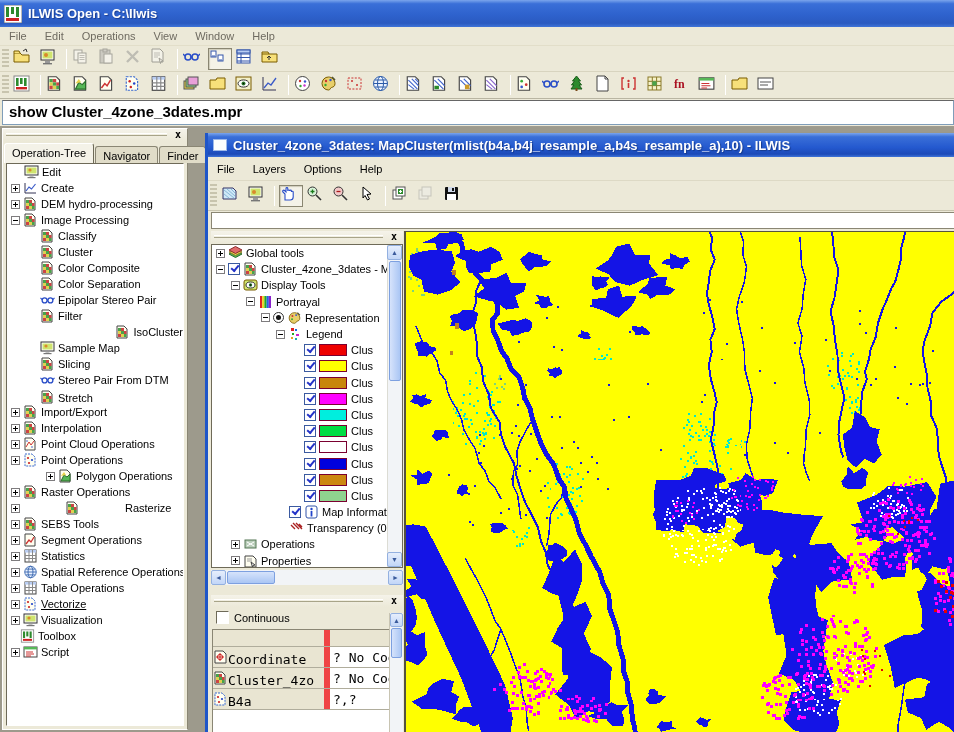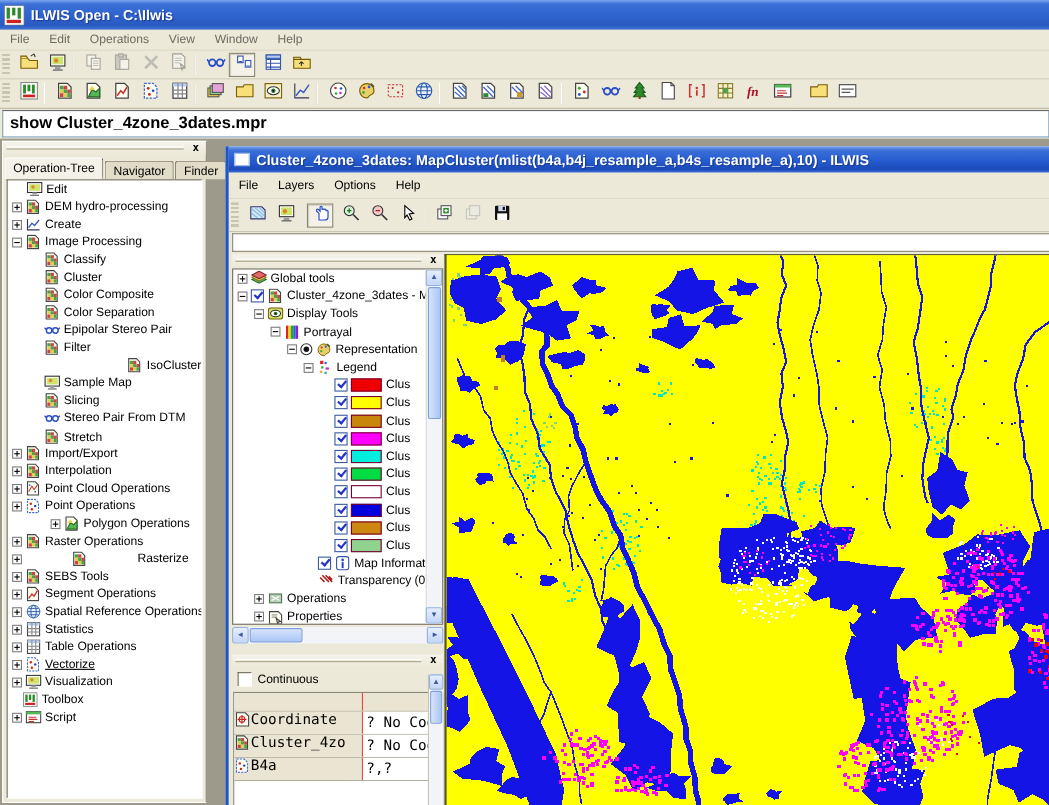--- a/index.html
+++ b/index.html
@@ -21,22 +21,22 @@
   .menu-item { font-size:11px; color:#6e6a60; padding:2px 9px; white-space:nowrap; cursor:default; }
   .mw-menubar .menu-item { color:#000; }
 
   
   .toolbar { position:absolute; left:0; width:954px; background:#ece9d8; display:flex;
     align-items:center; border-bottom:1px solid #d8d4bf; }
   .tb1 { top:46px; height:26px; }
   .tb2 { top:72px; height:27px; border-bottom:1px solid #b9b5a2; }
   .tb-grip { width:7px; height:80%; margin:0 2px;
     background:repeating-linear-gradient(180deg,#c8c4ae 0 2px,transparent 2px 4px); }
-  .tb-btn { width:24px; height:22px; display:flex; align-items:center; justify-content:flex-end;
-    margin:0 1px; border:1px solid transparent; cursor:pointer;font-style:italic; }
+  .tb-btn { width:24px; height:22px; display:flex; align-items:center; justify-content:flex-start;
+    margin:0 1px; border:1px solid transparent; cursor:pointer; }
   .tb-btn.pressed { border:1px solid #8a8672; background:#f4f2e8; box-shadow:inset 1px 1px 1px #cfcbb8; }
   .tb-btn.disabled { filter:grayscale(1); opacity:.45; cursor:default; }
   .tb-sep { width:1px; height:20px; background:#b9b5a2; margin:0 3px; border-right:1px solid #fff; }
   .tb-btn svg { width:17px; height:17px; }
 
   
   .cmdline { position:absolute; left:0; top:99px; width:954px; height:27px; background:#ece9d8; padding:1px 0 1px 2px; }
   .cmd-input { width:100%; height:25px; background:#fff; border:1px solid #7f9db9;
     border-top:1px solid #666; font-size:15px; font-weight:bold; color:#000;
     padding:2px 0 0 6px; white-space:nowrap; overflow:hidden; }
@@ -121,22 +121,22 @@
   
   .info-pane { position:absolute; left:0; right:0; top:364px; bottom:0; background:#ece9d8; }
   .cont-row { display:flex; align-items:center; height:21px; padding-left:5px; }
   .cont-row .lbl { font-size:11px; margin-left:5px; }
   .chk3d { width:13px; height:13px; border:1px solid #8a8674; border-top-color:#6e6a58; border-left-color:#6e6a58;
     border-bottom-color:#fff; border-right-color:#fff; background:#fff; cursor:pointer; }
   .px-table { position:absolute; left:1px; right:0; top:34px; bottom:0; background:#fff;
     border:1px solid #8a8674; font-family:"DejaVu Sans Mono","Liberation Mono",monospace; font-size:13px; }
   .px-row { display:flex; height:21px; border-bottom:1px solid #b0ad9c; }
   .px-row.hdr { height:17px; background:#e9e5d2; }
-  .px-c1 { width:117px; min-width:117px; background:#e9e5d2; border-right:1px solid #ef4444;
-    display:flex; align-items:flex-start; overflow:hidden; white-space:nowrap; }
+  .px-c1 { width:117px; min-width:117px; background:#e9e5d2; border-right:6px solid #ef4444;
+    display:flex; align-items:flex-end; overflow:hidden; white-space:nowrap; }
   .px-c2 { flex:1; background:#fff; display:flex; align-items:center; padding-left:3px;
     overflow:hidden; white-space:nowrap; }
   .px-c1 svg { width:15px; height:14px; min-width:15px; }
   .px-sbv { position:absolute; right:0; top:18px; bottom:0; width:14px; background:#f2f4f7; border-left:1px solid #c8c4b2; }
 
   
   .map-canvas { position:absolute; left:196px; top:20px; right:0; bottom:0;
     border-left:2px solid #55523f; border-top:1px solid #55523f; background:#ffff00; overflow:hidden; }
   .map-canvas svg { position:absolute; left:0; top:0; width:100%; height:100%; }
 </style>
@@ -474,382 +474,382 @@
                 <rect x="5.5" y="10" width="4" height="1.6" fill="#999"></rect>
                 <rect x="3.5" y="12" width="8" height="1.2" fill="#777"></rect>
               </svg>
             </span>
             <span class="lbl">Edit</span>
           </div>
           <div class="tree-row" style="padding-left: 4px;">
             <div class="expander plus"></div>
             <span class="t-icon">
               <svg viewBox="0 0 15 14">
-                <path d="M2 1h7l3 3v9H2z" fill="#fffef0" stroke="#444"></path>
-                <rect x="3" y="3" width="3" height="3" fill="#4aa34a"></rect>
-                <rect x="6" y="3" width="3" height="3" fill="#cc4444"></rect>
-                <rect x="3" y="6" width="3" height="3" fill="#e0d050"></rect>
-                <rect x="6" y="6" width="3" height="3" fill="#4aa34a"></rect>
-                <rect x="9" y="6" width="2.5" height="3" fill="#cc4444"></rect>
-                <rect x="3" y="9" width="3" height="3" fill="#cc4444"></rect>
-                <rect x="6" y="9" width="3" height="3" fill="#e0d050"></rect>
-                <rect x="9" y="9" width="2.5" height="3" fill="#4aa34a"></rect>
-              </svg>
-            </span>
-            <span class="lbl">DEM hydro-processing</span>
+                <path d="M2 2v10h11" stroke="#335" fill="none"></path>
+                <path d="M3 10l3-4 2.5 2 4-5" stroke="#3a5ac8" fill="none" stroke-width="1.2"></path>
+              </svg>
+            </span>
+            <span class="lbl">Create</span>
           </div>
           <div class="tree-row" style="padding-left: 4px;">
             <div class="expander plus"></div>
-            <span class="t-icon">
-              <svg viewBox="0 0 15 14">
-                <path d="M2 2v10h11" stroke="#335" fill="none"></path>
-                <path d="M3 10l3-4 2.5 2 4-5" stroke="#3a5ac8" fill="none" stroke-width="1.2"></path>
-              </svg>
-            </span>
-            <span class="lbl">Create</span>
-          </div>
-          <div class="tree-row" style="padding-left: 4px;">
-            <div class="expander"></div>
             <span class="t-icon">
               <svg viewBox="0 0 15 14">
                 <path d="M2 1h7l3 3v9H2z" fill="#fffef0" stroke="#444"></path>
                 <rect x="3" y="3" width="3" height="3" fill="#4aa34a"></rect>
                 <rect x="6" y="3" width="3" height="3" fill="#cc4444"></rect>
                 <rect x="3" y="6" width="3" height="3" fill="#e0d050"></rect>
                 <rect x="6" y="6" width="3" height="3" fill="#4aa34a"></rect>
                 <rect x="9" y="6" width="2.5" height="3" fill="#cc4444"></rect>
                 <rect x="3" y="9" width="3" height="3" fill="#cc4444"></rect>
                 <rect x="6" y="9" width="3" height="3" fill="#e0d050"></rect>
                 <rect x="9" y="9" width="2.5" height="3" fill="#4aa34a"></rect>
               </svg>
             </span>
-            <span class="lbl">Image Processing</span>
-          </div>
-          <div class="tree-row" style="padding-left: 20px;">
-            <div class="exp-space"></div>
+            <span class="lbl">DEM hydro-processing</span>
+          </div>
+          <div class="tree-row" style="padding-left: 4px;">
+            <div class="expander"></div>
             <span class="t-icon">
               <svg viewBox="0 0 15 14">
                 <path d="M2 1h7l3 3v9H2z" fill="#fffef0" stroke="#444"></path>
                 <rect x="3" y="3" width="3" height="3" fill="#4aa34a"></rect>
                 <rect x="6" y="3" width="3" height="3" fill="#cc4444"></rect>
                 <rect x="3" y="6" width="3" height="3" fill="#e0d050"></rect>
                 <rect x="6" y="6" width="3" height="3" fill="#4aa34a"></rect>
                 <rect x="9" y="6" width="2.5" height="3" fill="#cc4444"></rect>
                 <rect x="3" y="9" width="3" height="3" fill="#cc4444"></rect>
                 <rect x="6" y="9" width="3" height="3" fill="#e0d050"></rect>
                 <rect x="9" y="9" width="2.5" height="3" fill="#4aa34a"></rect>
               </svg>
             </span>
-            <span class="lbl">Classify</span>
+            <span class="lbl">Image Processing</span>
           </div>
           <div class="tree-row" style="padding-left: 20px;">
             <div class="exp-space"></div>
             <span class="t-icon">
               <svg viewBox="0 0 15 14">
                 <path d="M2 1h7l3 3v9H2z" fill="#fffef0" stroke="#444"></path>
                 <rect x="3" y="3" width="3" height="3" fill="#4aa34a"></rect>
                 <rect x="6" y="3" width="3" height="3" fill="#cc4444"></rect>
                 <rect x="3" y="6" width="3" height="3" fill="#e0d050"></rect>
                 <rect x="6" y="6" width="3" height="3" fill="#4aa34a"></rect>
                 <rect x="9" y="6" width="2.5" height="3" fill="#cc4444"></rect>
                 <rect x="3" y="9" width="3" height="3" fill="#cc4444"></rect>
                 <rect x="6" y="9" width="3" height="3" fill="#e0d050"></rect>
                 <rect x="9" y="9" width="2.5" height="3" fill="#4aa34a"></rect>
               </svg>
             </span>
-            <span class="lbl">Cluster</span>
+            <span class="lbl">Classify</span>
           </div>
           <div class="tree-row" style="padding-left: 20px;">
             <div class="exp-space"></div>
             <span class="t-icon">
               <svg viewBox="0 0 15 14">
                 <path d="M2 1h7l3 3v9H2z" fill="#fffef0" stroke="#444"></path>
                 <rect x="3" y="3" width="3" height="3" fill="#4aa34a"></rect>
                 <rect x="6" y="3" width="3" height="3" fill="#cc4444"></rect>
                 <rect x="3" y="6" width="3" height="3" fill="#e0d050"></rect>
                 <rect x="6" y="6" width="3" height="3" fill="#4aa34a"></rect>
                 <rect x="9" y="6" width="2.5" height="3" fill="#cc4444"></rect>
                 <rect x="3" y="9" width="3" height="3" fill="#cc4444"></rect>
                 <rect x="6" y="9" width="3" height="3" fill="#e0d050"></rect>
                 <rect x="9" y="9" width="2.5" height="3" fill="#4aa34a"></rect>
               </svg>
             </span>
-            <span class="lbl">Color Composite</span>
+            <span class="lbl">Cluster</span>
           </div>
           <div class="tree-row" style="padding-left: 20px;">
             <div class="exp-space"></div>
             <span class="t-icon">
               <svg viewBox="0 0 15 14">
                 <path d="M2 1h7l3 3v9H2z" fill="#fffef0" stroke="#444"></path>
                 <rect x="3" y="3" width="3" height="3" fill="#4aa34a"></rect>
                 <rect x="6" y="3" width="3" height="3" fill="#cc4444"></rect>
                 <rect x="3" y="6" width="3" height="3" fill="#e0d050"></rect>
                 <rect x="6" y="6" width="3" height="3" fill="#4aa34a"></rect>
                 <rect x="9" y="6" width="2.5" height="3" fill="#cc4444"></rect>
                 <rect x="3" y="9" width="3" height="3" fill="#cc4444"></rect>
                 <rect x="6" y="9" width="3" height="3" fill="#e0d050"></rect>
                 <rect x="9" y="9" width="2.5" height="3" fill="#4aa34a"></rect>
               </svg>
             </span>
-            <span class="lbl">Color Separation</span>
-          </div>
-          <div class="tree-row" style="padding-left: 20px;">
-            <div class="exp-space"></div>
-            <span class="t-icon">
-              <svg viewBox="0 0 17 17">
-                <circle cx="5" cy="9" r="3" fill="none" stroke="#2a4ec8" stroke-width="1.6"></circle>
-                <circle cx="12" cy="9" r="3" fill="none" stroke="#2a4ec8" stroke-width="1.6"></circle>
-                <path d="M8 9h1M2 8l-2-2M15 8l2-2" stroke="#2a4ec8" stroke-width="1.4" fill="none"></path>
-              </svg>
-            </span>
-            <span class="lbl">Epipolar Stereo Pair</span>
+            <span class="lbl">Color Composite</span>
           </div>
           <div class="tree-row" style="padding-left: 20px;">
             <div class="exp-space"></div>
             <span class="t-icon">
               <svg viewBox="0 0 15 14">
                 <path d="M2 1h7l3 3v9H2z" fill="#fffef0" stroke="#444"></path>
                 <rect x="3" y="3" width="3" height="3" fill="#4aa34a"></rect>
                 <rect x="6" y="3" width="3" height="3" fill="#cc4444"></rect>
                 <rect x="3" y="6" width="3" height="3" fill="#e0d050"></rect>
                 <rect x="6" y="6" width="3" height="3" fill="#4aa34a"></rect>
                 <rect x="9" y="6" width="2.5" height="3" fill="#cc4444"></rect>
                 <rect x="3" y="9" width="3" height="3" fill="#cc4444"></rect>
                 <rect x="6" y="9" width="3" height="3" fill="#e0d050"></rect>
                 <rect x="9" y="9" width="2.5" height="3" fill="#4aa34a"></rect>
               </svg>
             </span>
-            <span class="lbl">Filter</span>
-          </div>
-          <div class="tree-row" style="padding-left: 20px; justify-content: flex-end;">
+            <span class="lbl">Color Separation</span>
+          </div>
+          <div class="tree-row" style="padding-left: 20px;">
+            <div class="exp-space"></div>
+            <span class="t-icon">
+              <svg viewBox="0 0 17 17">
+                <circle cx="5" cy="9" r="3" fill="none" stroke="#2a4ec8" stroke-width="1.6"></circle>
+                <circle cx="12" cy="9" r="3" fill="none" stroke="#2a4ec8" stroke-width="1.6"></circle>
+                <path d="M8 9h1M2 8l-2-2M15 8l2-2" stroke="#2a4ec8" stroke-width="1.4" fill="none"></path>
+              </svg>
+            </span>
+            <span class="lbl">Epipolar Stereo Pair</span>
+          </div>
+          <div class="tree-row" style="padding-left: 20px;">
             <div class="exp-space"></div>
             <span class="t-icon">
               <svg viewBox="0 0 15 14">
                 <path d="M2 1h7l3 3v9H2z" fill="#fffef0" stroke="#444"></path>
                 <rect x="3" y="3" width="3" height="3" fill="#4aa34a"></rect>
                 <rect x="6" y="3" width="3" height="3" fill="#cc4444"></rect>
                 <rect x="3" y="6" width="3" height="3" fill="#e0d050"></rect>
                 <rect x="6" y="6" width="3" height="3" fill="#4aa34a"></rect>
                 <rect x="9" y="6" width="2.5" height="3" fill="#cc4444"></rect>
                 <rect x="3" y="9" width="3" height="3" fill="#cc4444"></rect>
                 <rect x="6" y="9" width="3" height="3" fill="#e0d050"></rect>
                 <rect x="9" y="9" width="2.5" height="3" fill="#4aa34a"></rect>
               </svg>
             </span>
-            <span class="lbl">IsoCluster</span>
-          </div>
-          <div class="tree-row" style="padding-left: 20px;">
-            <div class="exp-space"></div>
-            <span class="t-icon">
-              <svg viewBox="0 0 15 14">
-                <rect x="1" y="1" width="13" height="9" fill="#fff" stroke="#333"></rect>
-                <rect x="2.5" y="2.5" width="10" height="6" fill="#cfe46e"></rect>
-                <circle cx="6" cy="5" r="1.6" fill="#d98a2b"></circle>
-                <rect x="5.5" y="10" width="4" height="1.6" fill="#999"></rect>
-                <rect x="3.5" y="12" width="8" height="1.2" fill="#777"></rect>
-              </svg>
-            </span>
-            <span class="lbl">Sample Map</span>
-          </div>
-          <div class="tree-row" style="padding-left: 20px;">
+            <span class="lbl">Filter</span>
+          </div>
+          <div class="tree-row" style="padding-left: 20px; justify-content: flex-end;">
             <div class="exp-space"></div>
             <span class="t-icon">
               <svg viewBox="0 0 15 14">
                 <path d="M2 1h7l3 3v9H2z" fill="#fffef0" stroke="#444"></path>
                 <rect x="3" y="3" width="3" height="3" fill="#4aa34a"></rect>
                 <rect x="6" y="3" width="3" height="3" fill="#cc4444"></rect>
                 <rect x="3" y="6" width="3" height="3" fill="#e0d050"></rect>
                 <rect x="6" y="6" width="3" height="3" fill="#4aa34a"></rect>
                 <rect x="9" y="6" width="2.5" height="3" fill="#cc4444"></rect>
                 <rect x="3" y="9" width="3" height="3" fill="#cc4444"></rect>
                 <rect x="6" y="9" width="3" height="3" fill="#e0d050"></rect>
                 <rect x="9" y="9" width="2.5" height="3" fill="#4aa34a"></rect>
               </svg>
             </span>
-            <span class="lbl">Slicing</span>
+            <span class="lbl">IsoCluster</span>
           </div>
           <div class="tree-row" style="padding-left: 20px;">
             <div class="exp-space"></div>
             <span class="t-icon">
-              <svg viewBox="0 0 17 17">
-                <circle cx="5" cy="9" r="3" fill="none" stroke="#2a4ec8" stroke-width="1.6"></circle>
-                <circle cx="12" cy="9" r="3" fill="none" stroke="#2a4ec8" stroke-width="1.6"></circle>
-                <path d="M8 9h1M2 8l-2-2M15 8l2-2" stroke="#2a4ec8" stroke-width="1.4" fill="none"></path>
-              </svg>
-            </span>
-            <span class="lbl">Stereo Pair From DTM</span>
-          </div>
-          <div class="tree-row" style="padding-left: 20px; align-items: flex-end;">
+              <svg viewBox="0 0 15 14">
+                <rect x="1" y="1" width="13" height="9" fill="#fff" stroke="#333"></rect>
+                <rect x="2.5" y="2.5" width="10" height="6" fill="#cfe46e"></rect>
+                <circle cx="6" cy="5" r="1.6" fill="#d98a2b"></circle>
+                <rect x="5.5" y="10" width="4" height="1.6" fill="#999"></rect>
+                <rect x="3.5" y="12" width="8" height="1.2" fill="#777"></rect>
+              </svg>
+            </span>
+            <span class="lbl">Sample Map</span>
+          </div>
+          <div class="tree-row" style="padding-left: 20px;">
             <div class="exp-space"></div>
             <span class="t-icon">
               <svg viewBox="0 0 15 14">
                 <path d="M2 1h7l3 3v9H2z" fill="#fffef0" stroke="#444"></path>
                 <rect x="3" y="3" width="3" height="3" fill="#4aa34a"></rect>
                 <rect x="6" y="3" width="3" height="3" fill="#cc4444"></rect>
                 <rect x="3" y="6" width="3" height="3" fill="#e0d050"></rect>
                 <rect x="6" y="6" width="3" height="3" fill="#4aa34a"></rect>
                 <rect x="9" y="6" width="2.5" height="3" fill="#cc4444"></rect>
                 <rect x="3" y="9" width="3" height="3" fill="#cc4444"></rect>
                 <rect x="6" y="9" width="3" height="3" fill="#e0d050"></rect>
                 <rect x="9" y="9" width="2.5" height="3" fill="#4aa34a"></rect>
               </svg>
             </span>
-            <span class="lbl">Stretch</span>
-          </div>
-          <div class="tree-row" style="padding-left: 4px;">
-            <div class="expander plus"></div>
+            <span class="lbl">Slicing</span>
+          </div>
+          <div class="tree-row" style="padding-left: 20px;">
+            <div class="exp-space"></div>
+            <span class="t-icon">
+              <svg viewBox="0 0 17 17">
+                <circle cx="5" cy="9" r="3" fill="none" stroke="#2a4ec8" stroke-width="1.6"></circle>
+                <circle cx="12" cy="9" r="3" fill="none" stroke="#2a4ec8" stroke-width="1.6"></circle>
+                <path d="M8 9h1M2 8l-2-2M15 8l2-2" stroke="#2a4ec8" stroke-width="1.4" fill="none"></path>
+              </svg>
+            </span>
+            <span class="lbl">Stereo Pair From DTM</span>
+          </div>
+          <div class="tree-row" style="padding-left: 20px; align-items: flex-end;">
+            <div class="exp-space"></div>
             <span class="t-icon">
               <svg viewBox="0 0 15 14">
                 <path d="M2 1h7l3 3v9H2z" fill="#fffef0" stroke="#444"></path>
                 <rect x="3" y="3" width="3" height="3" fill="#4aa34a"></rect>
                 <rect x="6" y="3" width="3" height="3" fill="#cc4444"></rect>
                 <rect x="3" y="6" width="3" height="3" fill="#e0d050"></rect>
                 <rect x="6" y="6" width="3" height="3" fill="#4aa34a"></rect>
                 <rect x="9" y="6" width="2.5" height="3" fill="#cc4444"></rect>
                 <rect x="3" y="9" width="3" height="3" fill="#cc4444"></rect>
                 <rect x="6" y="9" width="3" height="3" fill="#e0d050"></rect>
                 <rect x="9" y="9" width="2.5" height="3" fill="#4aa34a"></rect>
               </svg>
             </span>
-            <span class="lbl">Import/Export</span>
+            <span class="lbl">Stretch</span>
           </div>
           <div class="tree-row" style="padding-left: 4px;">
             <div class="expander plus"></div>
             <span class="t-icon">
               <svg viewBox="0 0 15 14">
                 <path d="M2 1h7l3 3v9H2z" fill="#fffef0" stroke="#444"></path>
                 <rect x="3" y="3" width="3" height="3" fill="#4aa34a"></rect>
                 <rect x="6" y="3" width="3" height="3" fill="#cc4444"></rect>
                 <rect x="3" y="6" width="3" height="3" fill="#e0d050"></rect>
                 <rect x="6" y="6" width="3" height="3" fill="#4aa34a"></rect>
                 <rect x="9" y="6" width="2.5" height="3" fill="#cc4444"></rect>
                 <rect x="3" y="9" width="3" height="3" fill="#cc4444"></rect>
                 <rect x="6" y="9" width="3" height="3" fill="#e0d050"></rect>
                 <rect x="9" y="9" width="2.5" height="3" fill="#4aa34a"></rect>
               </svg>
             </span>
-            <span class="lbl">Interpolation</span>
-          </div>
-          <div class="tree-row" style="padding-left: 4px;">
-            <div class="expander plus"></div>
-            <span class="t-icon">
-              <svg viewBox="0 0 15 14">
-                <path d="M2 1h7l3 3v9H2z" fill="#fffef0" stroke="#444"></path>
-                <path d="M3 10l3-5 2 3 3-4" stroke="#cc3333" fill="none"></path>
-                <circle cx="4" cy="4" r=".8" fill="#3355cc"></circle>
-                <circle cx="9" cy="10" r=".8" fill="#3355cc"></circle>
-              </svg>
-            </span>
-            <span class="lbl">Point Cloud Operations</span>
-          </div>
-          <div class="tree-row" style="padding-left: 4px;">
-            <div class="expander plus"></div>
-            <span class="t-icon">
-              <svg viewBox="0 0 15 14">
-                <path d="M2 1h7l3 3v9H2z" fill="#fffef0" stroke="#3a6ad0" stroke-dasharray="2 1"></path>
-                <circle cx="5" cy="5" r="1.1" fill="#cc2222"></circle>
-                <circle cx="9" cy="7" r="1.1" fill="#2244cc"></circle>
-                <circle cx="6" cy="10" r="1.1" fill="#cc2222"></circle>
-              </svg>
-            </span>
-            <span class="lbl">Point Operations</span>
-          </div>
-          <div class="tree-row" style="padding-left: 4px; margin-left: 35px;">
-            <div class="expander plus"></div>
-            <span class="t-icon">
-              <svg viewBox="0 0 15 14">
-                <path d="M2 1h7l3 3v9H2z" fill="#fffef0" stroke="#444"></path>
-                <path d="M3 12l3-6 3 2 3-3v7z" fill="#57b857" stroke="#2a6a2a"></path>
-                <path d="M3 7l3-4 2 3z" fill="#e8d44d"></path>
-              </svg>
-            </span>
-            <span class="lbl">Polygon Operations</span>
+            <span class="lbl">Import/Export</span>
           </div>
           <div class="tree-row" style="padding-left: 4px;">
             <div class="expander plus"></div>
             <span class="t-icon">
               <svg viewBox="0 0 15 14">
                 <path d="M2 1h7l3 3v9H2z" fill="#fffef0" stroke="#444"></path>
                 <rect x="3" y="3" width="3" height="3" fill="#4aa34a"></rect>
                 <rect x="6" y="3" width="3" height="3" fill="#cc4444"></rect>
                 <rect x="3" y="6" width="3" height="3" fill="#e0d050"></rect>
                 <rect x="6" y="6" width="3" height="3" fill="#4aa34a"></rect>
                 <rect x="9" y="6" width="2.5" height="3" fill="#cc4444"></rect>
                 <rect x="3" y="9" width="3" height="3" fill="#cc4444"></rect>
                 <rect x="6" y="9" width="3" height="3" fill="#e0d050"></rect>
                 <rect x="9" y="9" width="2.5" height="3" fill="#4aa34a"></rect>
               </svg>
             </span>
-            <span class="lbl">Raster Operations</span>
-          </div>
-          <div class="tree-row" style="padding-left: 4px; gap: 42px;">
+            <span class="lbl">Interpolation</span>
+          </div>
+          <div class="tree-row" style="padding-left: 4px;">
+            <div class="expander plus"></div>
+            <span class="t-icon">
+              <svg viewBox="0 0 15 14">
+                <path d="M2 1h7l3 3v9H2z" fill="#fffef0" stroke="#444"></path>
+                <path d="M3 10l3-5 2 3 3-4" stroke="#cc3333" fill="none"></path>
+                <circle cx="4" cy="4" r=".8" fill="#3355cc"></circle>
+                <circle cx="9" cy="10" r=".8" fill="#3355cc"></circle>
+              </svg>
+            </span>
+            <span class="lbl">Point Cloud Operations</span>
+          </div>
+          <div class="tree-row" style="padding-left: 4px;">
+            <div class="expander plus"></div>
+            <span class="t-icon">
+              <svg viewBox="0 0 15 14">
+                <path d="M2 1h7l3 3v9H2z" fill="#fffef0" stroke="#3a6ad0" stroke-dasharray="2 1"></path>
+                <circle cx="5" cy="5" r="1.1" fill="#cc2222"></circle>
+                <circle cx="9" cy="7" r="1.1" fill="#2244cc"></circle>
+                <circle cx="6" cy="10" r="1.1" fill="#cc2222"></circle>
+              </svg>
+            </span>
+            <span class="lbl">Point Operations</span>
+          </div>
+          <div class="tree-row" style="padding-left: 4px; margin-left: 35px;">
+            <div class="expander plus"></div>
+            <span class="t-icon">
+              <svg viewBox="0 0 15 14">
+                <path d="M2 1h7l3 3v9H2z" fill="#fffef0" stroke="#444"></path>
+                <path d="M3 12l3-6 3 2 3-3v7z" fill="#57b857" stroke="#2a6a2a"></path>
+                <path d="M3 7l3-4 2 3z" fill="#e8d44d"></path>
+              </svg>
+            </span>
+            <span class="lbl">Polygon Operations</span>
+          </div>
+          <div class="tree-row" style="padding-left: 4px;">
             <div class="expander plus"></div>
             <span class="t-icon">
               <svg viewBox="0 0 15 14">
                 <path d="M2 1h7l3 3v9H2z" fill="#fffef0" stroke="#444"></path>
                 <rect x="3" y="3" width="3" height="3" fill="#4aa34a"></rect>
                 <rect x="6" y="3" width="3" height="3" fill="#cc4444"></rect>
                 <rect x="3" y="6" width="3" height="3" fill="#e0d050"></rect>
                 <rect x="6" y="6" width="3" height="3" fill="#4aa34a"></rect>
                 <rect x="9" y="6" width="2.5" height="3" fill="#cc4444"></rect>
                 <rect x="3" y="9" width="3" height="3" fill="#cc4444"></rect>
                 <rect x="6" y="9" width="3" height="3" fill="#e0d050"></rect>
                 <rect x="9" y="9" width="2.5" height="3" fill="#4aa34a"></rect>
               </svg>
             </span>
-            <span class="lbl">Rasterize</span>
-          </div>
-          <div class="tree-row" style="padding-left: 4px;">
+            <span class="lbl">Raster Operations</span>
+          </div>
+          <div class="tree-row" style="padding-left: 4px; gap: 42px;">
             <div class="expander plus"></div>
             <span class="t-icon">
               <svg viewBox="0 0 15 14">
                 <path d="M2 1h7l3 3v9H2z" fill="#fffef0" stroke="#444"></path>
                 <rect x="3" y="3" width="3" height="3" fill="#4aa34a"></rect>
                 <rect x="6" y="3" width="3" height="3" fill="#cc4444"></rect>
                 <rect x="3" y="6" width="3" height="3" fill="#e0d050"></rect>
                 <rect x="6" y="6" width="3" height="3" fill="#4aa34a"></rect>
                 <rect x="9" y="6" width="2.5" height="3" fill="#cc4444"></rect>
                 <rect x="3" y="9" width="3" height="3" fill="#cc4444"></rect>
                 <rect x="6" y="9" width="3" height="3" fill="#e0d050"></rect>
                 <rect x="9" y="9" width="2.5" height="3" fill="#4aa34a"></rect>
               </svg>
             </span>
+            <span class="lbl">Rasterize</span>
+          </div>
+          <div class="tree-row" style="padding-left: 4px;">
+            <div class="expander plus"></div>
+            <span class="t-icon">
+              <svg viewBox="0 0 15 14">
+                <path d="M2 1h7l3 3v9H2z" fill="#fffef0" stroke="#444"></path>
+                <rect x="3" y="3" width="3" height="3" fill="#4aa34a"></rect>
+                <rect x="6" y="3" width="3" height="3" fill="#cc4444"></rect>
+                <rect x="3" y="6" width="3" height="3" fill="#e0d050"></rect>
+                <rect x="6" y="6" width="3" height="3" fill="#4aa34a"></rect>
+                <rect x="9" y="6" width="2.5" height="3" fill="#cc4444"></rect>
+                <rect x="3" y="9" width="3" height="3" fill="#cc4444"></rect>
+                <rect x="6" y="9" width="3" height="3" fill="#e0d050"></rect>
+                <rect x="9" y="9" width="2.5" height="3" fill="#4aa34a"></rect>
+              </svg>
+            </span>
             <span class="lbl">SEBS Tools</span>
           </div>
           <div class="tree-row" style="padding-left: 4px;">
             <div class="expander plus"></div>
             <span class="t-icon">
               <svg viewBox="0 0 15 14">
                 <path d="M2 1h7l3 3v9H2z" fill="#fffef0" stroke="#444"></path>
                 <path d="M3 11l3-4 2 2 3-5" fill="none" stroke="#cc3333" stroke-width="1.3"></path>
               </svg>
             </span>
             <span class="lbl">Segment Operations</span>
+          </div>
+          <div class="tree-row" style="padding-left: 4px;">
+            <div class="expander plus"></div>
+            <span class="t-icon">
+              <svg viewBox="0 0 15 14">
+                <rect x="2" y="1" width="11" height="12" fill="#fff" stroke="#444"></rect>
+                <rect x="2" y="1" width="11" height="2.6" fill="#b9cdf2"></rect>
+                <path d="M6 1v12M9.5 1v12M2 6.5h11M2 9.5h11" stroke="#888"></path>
+              </svg>
+            </span>
+            <span class="lbl">Statistics</span>
           </div>
           <div class="tree-row" style="padding-left: 4px;">
             <div class="expander plus"></div>
             <span class="t-icon">
               <svg viewBox="0 0 17 17">
                 <circle cx="8.5" cy="8.5" r="7" fill="#eaf2ff" stroke="#2a5aa8"></circle>
                 <ellipse cx="8.5" cy="8.5" rx="3" ry="7" fill="none" stroke="#2a5aa8"></ellipse>
                 <path d="M1.5 8.5h14M3 5h11M3 12h11" stroke="#2a5aa8" fill="none"></path>
               </svg>
             </span>
             <span class="lbl">Spatial Reference Operations</span>
-          </div>
-          <div class="tree-row" style="padding-left: 4px;">
-            <div class="expander plus"></div>
-            <span class="t-icon">
-              <svg viewBox="0 0 15 14">
-                <rect x="2" y="1" width="11" height="12" fill="#fff" stroke="#444"></rect>
-                <rect x="2" y="1" width="11" height="2.6" fill="#b9cdf2"></rect>
-                <path d="M6 1v12M9.5 1v12M2 6.5h11M2 9.5h11" stroke="#888"></path>
-              </svg>
-            </span>
-            <span class="lbl">Statistics</span>
           </div>
           <div class="tree-row" style="padding-left: 4px;">
             <div class="expander plus"></div>
             <span class="t-icon">
               <svg viewBox="0 0 15 14">
                 <rect x="2" y="1" width="11" height="12" fill="#fff" stroke="#444"></rect>
                 <rect x="2" y="1" width="11" height="2.6" fill="#b9cdf2"></rect>
                 <path d="M6 1v12M9.5 1v12M2 6.5h11M2 9.5h11" stroke="#888"></path>
               </svg>
             </span>

